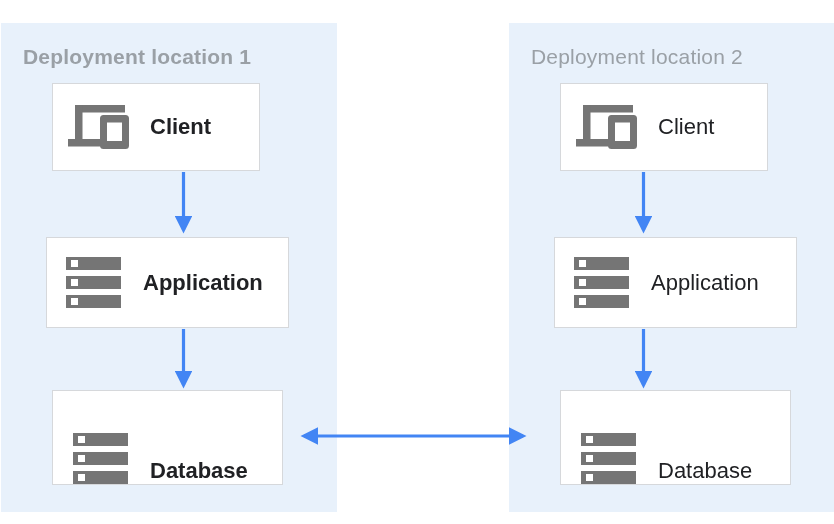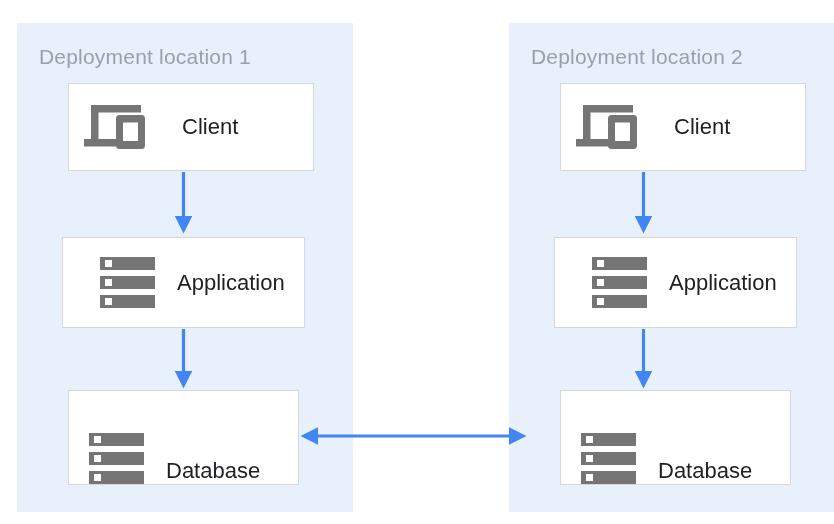--- a/index.html
+++ b/index.html
@@ -15,41 +15,41 @@
     background: var(--page-bg, #FFFFFF);
     overflow: hidden;
   }
   .panel {
     position: absolute;
     top: 23px;
     width: 336px;
     height: 489px;
     background: var(--panel-bg, #E8F1FB);
   }
-  .panel-1 { left: 17px; }
+  .panel-1 { left: 1px; font-weight: bold; }
   .panel-2 { left: 477px; margin-left: 32px; }
   .panel-title {
     position: absolute;
     left: 22px;
     top: 22px;
     font-size: 21px;
     letter-spacing: 0.2px;
     color: var(--panel-title, #9AA0A6);
     white-space: nowrap;
   }
   .node {
     position: absolute;
     box-sizing: border-box;
     background: var(--node-bg, #FFFFFF);
     border: 1px solid var(--node-border, #D6D8DB);
     display: flex;
     align-items: center;
   }
-  .pos-client { left: 51px; top: 60px;  width: 246px; height: 88px; padding-left: 15px; gap: 16px; }
-  .pos-app    { left: 45px; top: 214px; width: 243px; height: 91px; padding-left: 37px; }
+  .pos-client { left: 51px; top: 60px;  width: 208px; height: 88px; padding-left: 15px; }
+  .pos-app    { left: 45px; top: 214px; width: 243px; height: 91px; padding-left: 19px; }
   .pos-db     { left: 51px; top: 367px; width: 231px; height: 95px; padding-left: 20px; align-items: flex-end; }
   .node .icon {
     flex: 0 0 auto;
     display: flex;
     align-items: center;
     color: var(--icon-gray, #757575);
   }
   .node .icon svg { fill: currentColor; display: block; }
   .pos-client .icon { margin-right: 21px; }
   .pos-app .icon, .pos-db .icon { margin-right: 22px; }

